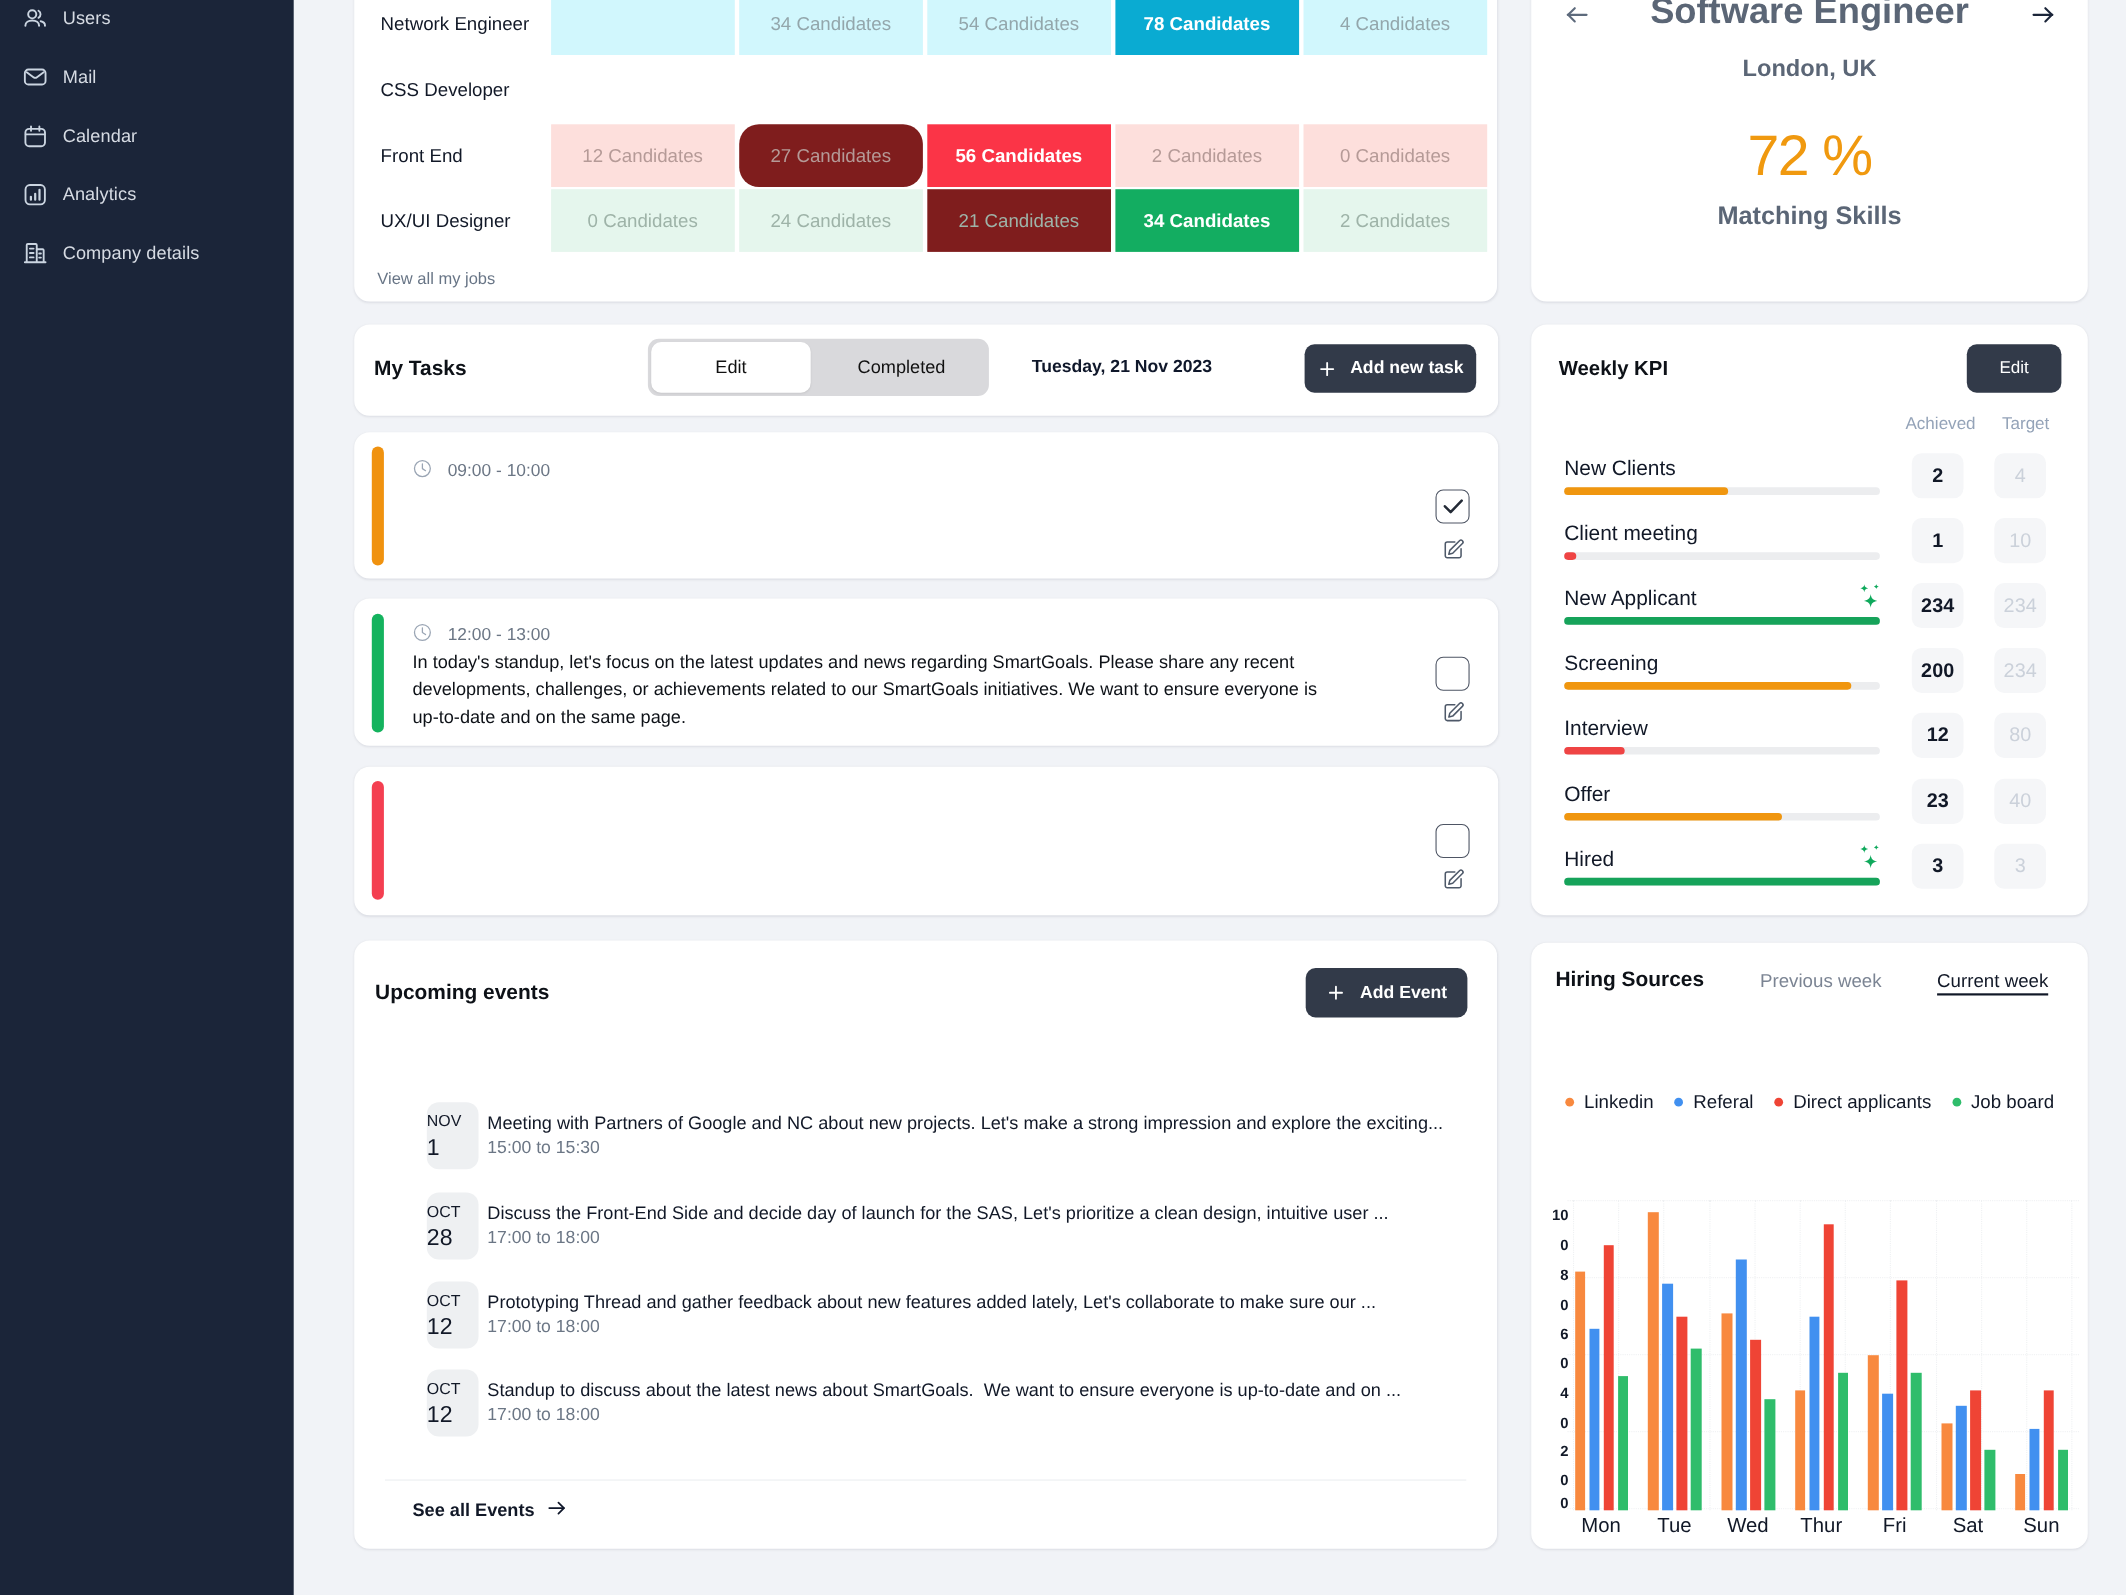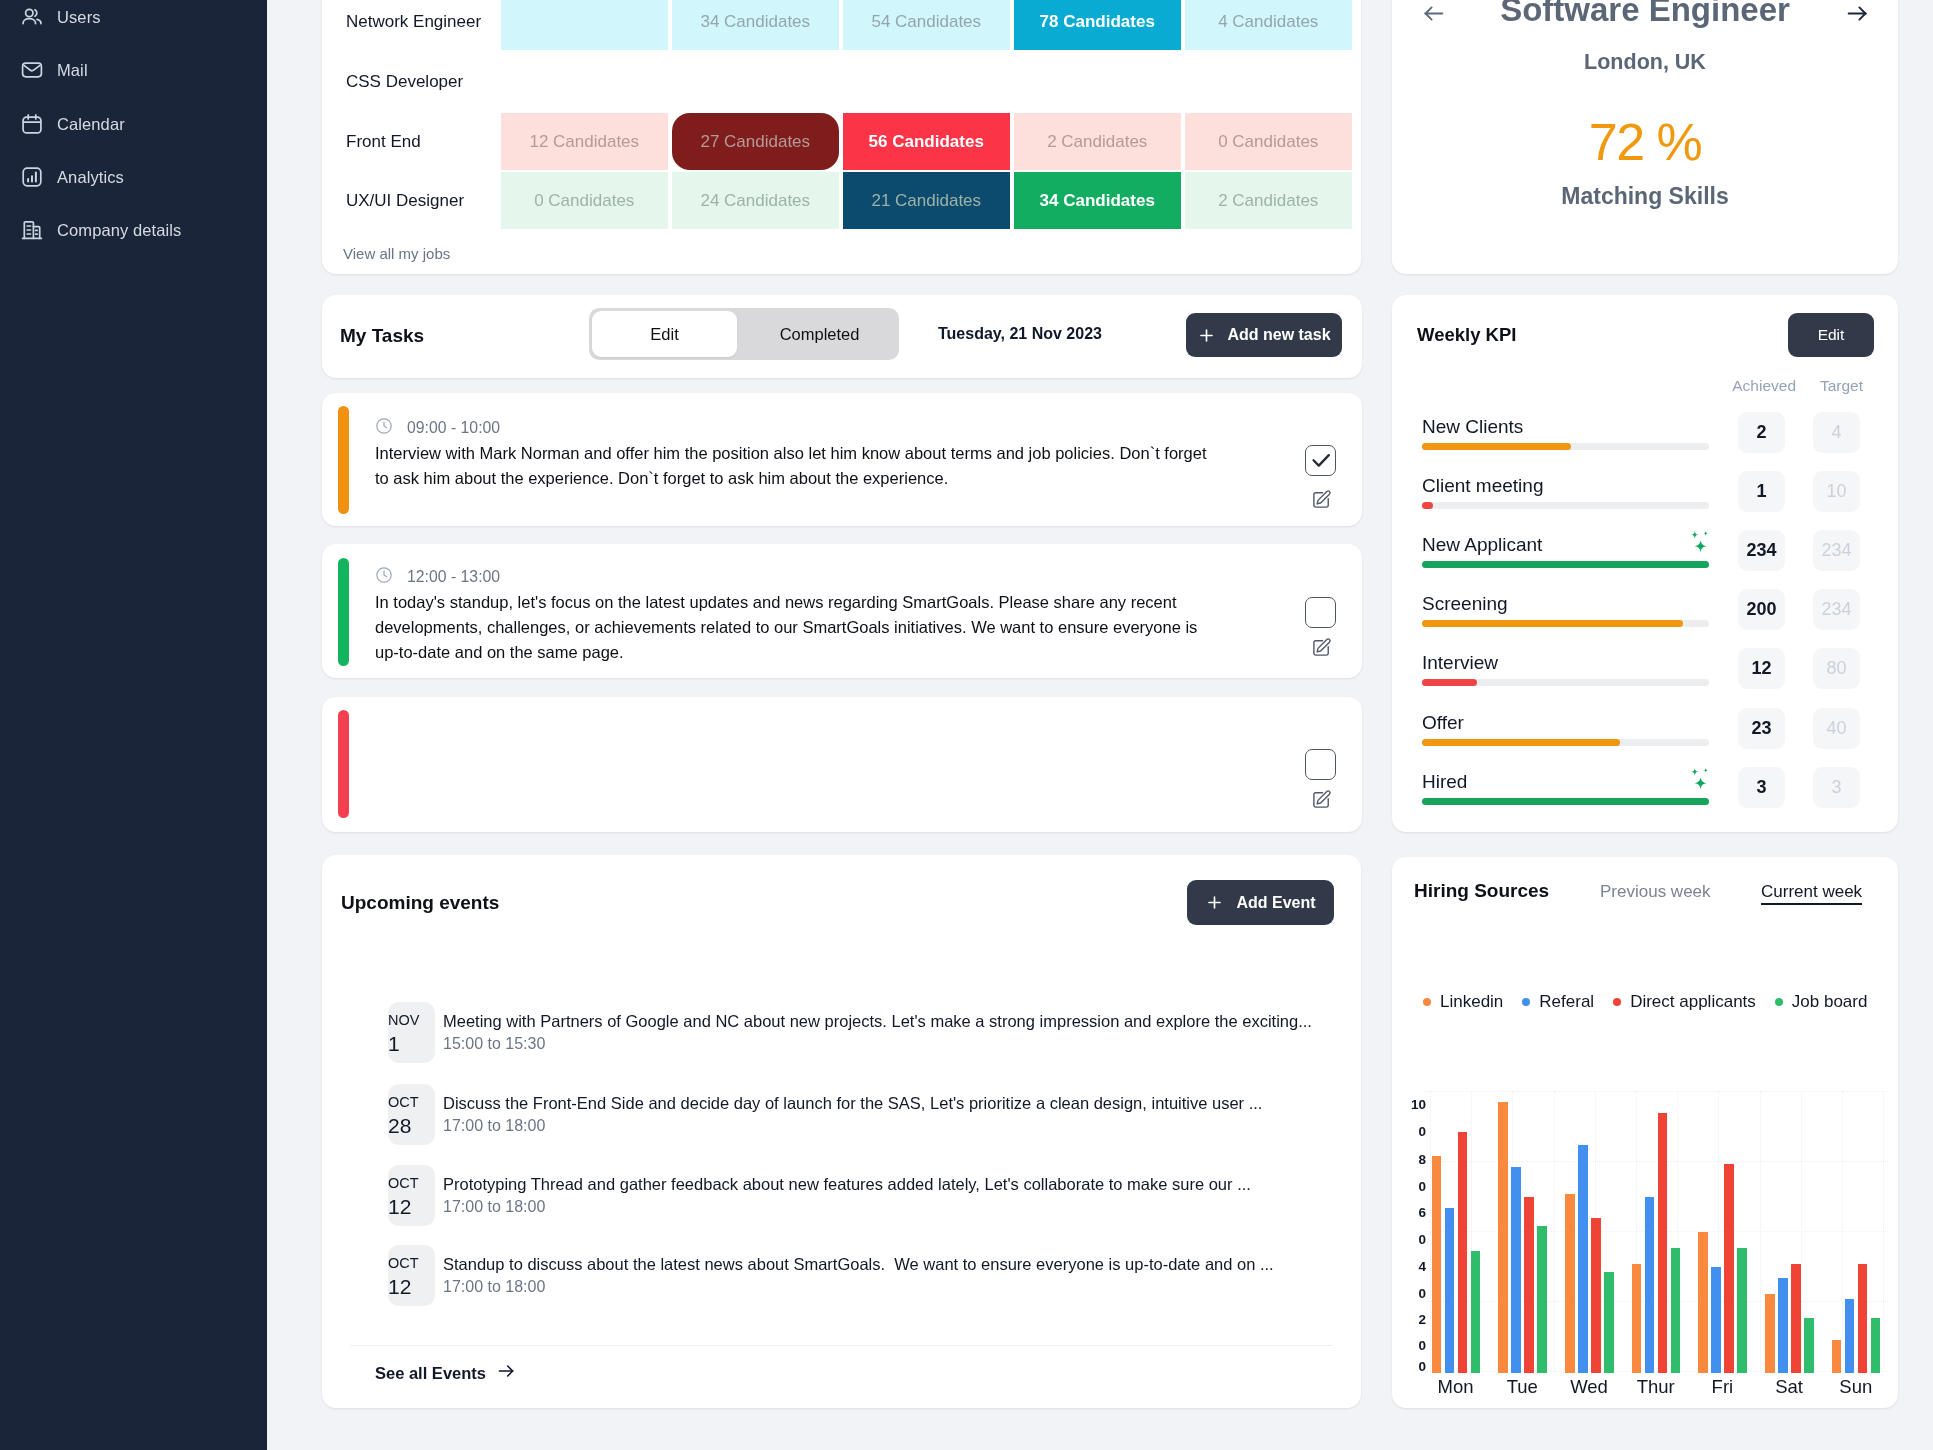--- a/index.html
+++ b/index.html
@@ -187,21 +187,21 @@
         <div class="cell lead" style="background: rgb(251, 52, 71);">56 Candidates</div>
         <div class="cell" style="background: rgb(253, 223, 220); color: rgb(181, 154, 151);">2 Candidates</div>
         <div class="cell" style="background: rgb(253, 223, 220); color: rgb(181, 154, 151);">0 Candidates</div>
       </div>
     </div>
     <div class="job-row" style="top:426px">
       <div class="job-name">UX/UI Designer</div>
       <div class="cellrow">
         <div class="cell" style="background: rgb(229, 246, 237); color: rgb(158, 179, 168);">0 Candidates</div>
         <div class="cell" style="background: rgb(229, 246, 237); color: rgb(158, 179, 168);">24 Candidates</div>
-        <div class="cell" style="background: #0c4a6e; color: rgb(158, 179, 168);">21 Candidates</div>
+        <div class="cell" style="background: #7f1d1d; color: rgb(158, 179, 168);">21 Candidates</div>
         <div class="cell lead" style="background: rgb(19, 173, 97);">34 Candidates</div>
         <div class="cell" style="background: rgb(229, 246, 237); color: rgb(158, 179, 168);">2 Candidates</div>
       </div>
     </div>
     <div class="viewall" style="top:499px">View all my jobs</div>
   </div>
 
   <div class="card" id="match-card">
     <div id="match-title">Software Engineer</div>
     <div id="match-loc">London, UK</div>
@@ -243,21 +243,20 @@
       <div class="task-stripe" id="task-stripe-0" style="background: rgb(240, 146, 15); top: 13px; height: 108px;"></div>
       <div class="task-time" id="task-time-0" style="left: 53px; top: 24px;">
         <span>
           <svg viewBox="0 0 24 24" width="18" height="18" fill="none" stroke="#9aa5b4" stroke-width="1.55" stroke-linecap="round" stroke-linejoin="round">
               <circle cx="12" cy="12" r="9.6"></circle>
               <path d="M12 6.3V12l3.8 2.5"></path>
             </svg>
         </span>
         <span>09:00 - 10:00</span>
       </div>
-      <div class="task-text" id="task-text-0" style="left: 53px; top: 48px; width: 840px;">Interview with Mark Norman and offer him the position also let him know about terms and job policies. Don`t forget to ask him about the experience. Don`t forget to ask him about the experience.</div>
       <div class="cb" id="task-cb-0" style="left: 983px; top: 52px;">
         <svg viewBox="0 0 24 24" width="28" height="28" fill="none" stroke="#232a36" stroke-width="1.95" stroke-linecap="round" stroke-linejoin="round" style="margin:0 0 0 0.5px">
             <path d="M5.6 12.2l4.5 4.6 8.6-9"></path>
           </svg>
       </div>
       <span class="edit-ic" id="task-ed-0" style="left: 989px; top: 96px;">
         <svg viewBox="0 0 24 24" width="21" height="21" fill="none" stroke="#4e5969" stroke-width="1.6" stroke-linecap="round" stroke-linejoin="round">
           <path d="M13.2 4.3H5.4A2.1 2.1 0 0 0 3.3 6.4v12.2a2.1 2.1 0 0 0 2.1 2.1h12.2a2.1 2.1 0 0 0 2.1-2.1v-7.4"></path>
           <path d="M18.1 2.9a2.1 2.1 0 0 1 3 3L11 16l-4 1 1-4z"></path>
         </svg>

